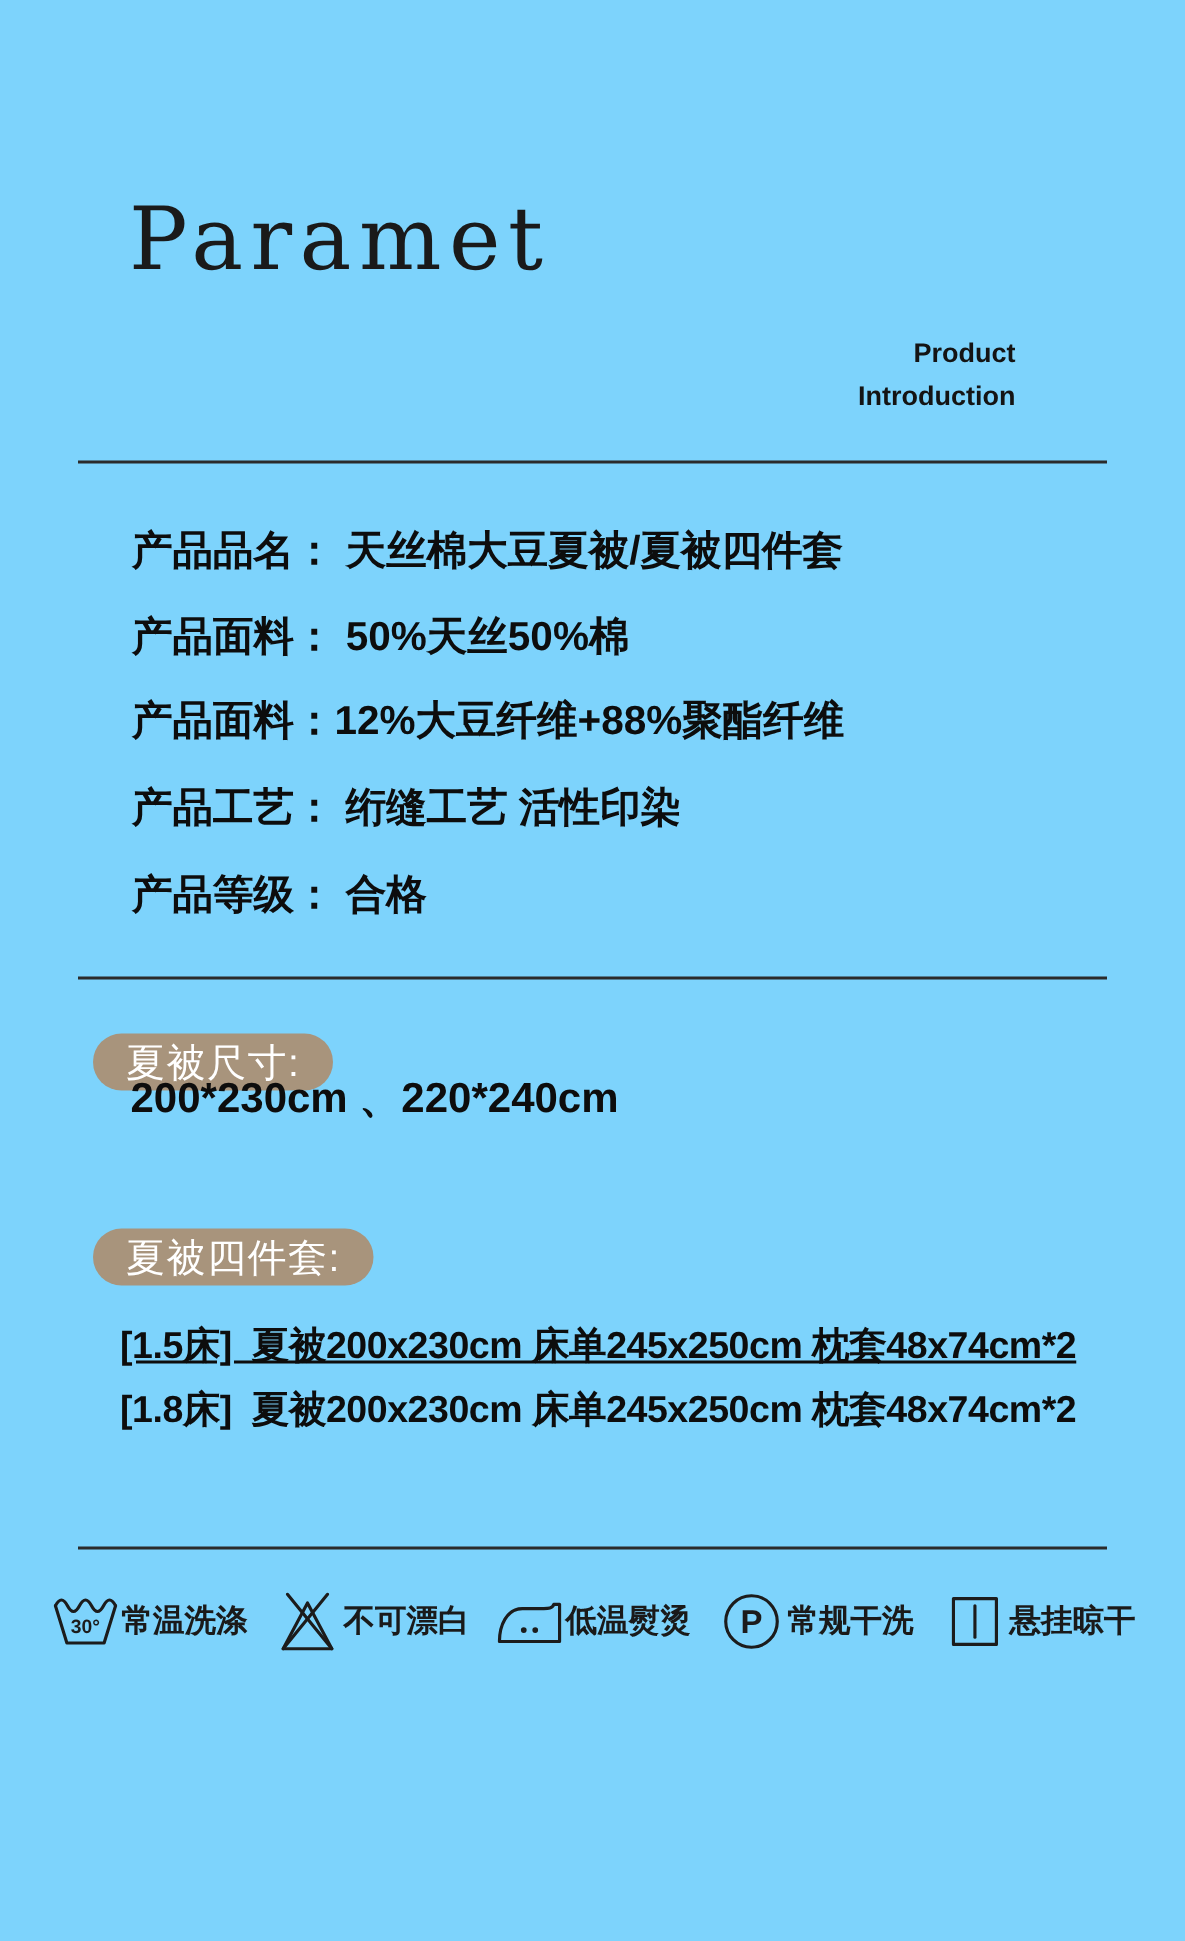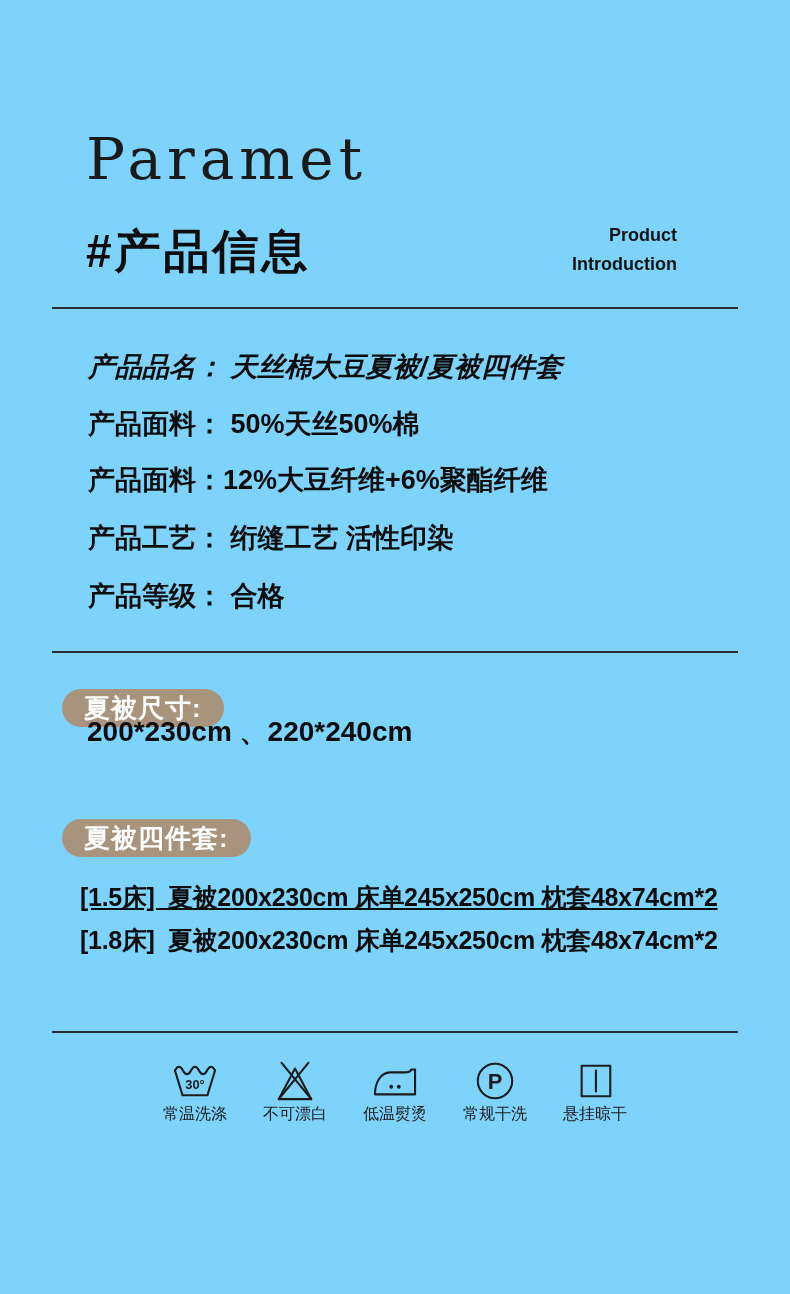--- a/index.html
+++ b/index.html
@@ -41,33 +41,33 @@
   .div-1{top:307px;}
   .div-2{top:651px;}
   .div-3{top:1031px;}
   .info-row{
     left:88px;
     font-size:27px;line-height:30px;
     font-weight:700;
     white-space:pre;
     color:#0d0d0d;
   }
-  .row-0{top:352px;font-style:italic;}
+  .row-0{top:352px;}
   .row-1{top:409px;}
   .row-2{top:465px;}
   .row-3{top:523px;}
   .row-4{top:581px;}
   .pill-badge{
     left:62px;
     height:38px;line-height:38px;
     padding:0 22px;
     background:#a8947c;
     border-radius:20px;
     color:#ffffff;
-    font-size:26px;font-weight:700;
+    font-size:26px;font-weight:400;
     letter-spacing:1px;
     white-space:pre;
   }
   .badge-size{top:689px;}
   .badge-set{top:819px;}
   .size-values{
     top:716px;left:87px;
     font-size:28px;line-height:32px;
     font-weight:700;
     white-space:pre;
@@ -85,52 +85,51 @@
   .set-1{top:925px;}
   .set-2{top:968px;}
   .care-row{
     top:1060px;left:0;width:790px;
     display:flex;
     justify-content:center;
     gap:16px;
   }
   .care-item{
     min-width:84px;
-    display:flex;flex-direction:column;align-items:center;
+    display:flex;align-items:center;
   }
   .care-item svg{display:block;}
   .care-icon-stroke{stroke:#1c1c1c;stroke-width:2.2;fill:none;stroke-linecap:round;stroke-linejoin:round;}
   .care-icon-fill{fill:#1c1c1c;stroke:none;}
   .care-label{
     margin-top:0;
-    font-size:16px;line-height:24px;
-    font-weight:400;
+    font-size:21px;line-height:24px;
+    font-weight:700;
     white-space:nowrap;
     color:#1a1a1a;
   }
 </style>
 </head>
 <body>
 
 <div class="page">
 
   <div class="abs brand-logo">Paramet</div>
 
-  <div class="abs section-header-title">#产品信息</div>
 
   <div class="abs section-header-sub">
     <div>Product</div>
     <div>Introduction</div>
   </div>
 
   <div class="abs divider div-1"></div>
 
   <div class="abs info-row row-0"><span>产品品名： </span><span>天丝棉大豆夏被/夏被四件套</span></div>
   <div class="abs info-row row-1"><span>产品面料： </span><span>50%天丝50%棉</span></div>
-  <div class="abs info-row row-2"><span>产品面料：</span><span>12%大豆纤维+6%聚酯纤维</span></div>
+  <div class="abs info-row row-2"><span>产品面料：</span><span>12%大豆纤维+88%聚酯纤维</span></div>
   <div class="abs info-row row-4"><span>产品等级： </span><span>合格</span></div>
   <div class="abs info-row row-3"><span>产品工艺： </span><span>绗缝工艺 活性印染</span></div>
 
   <div class="abs divider div-2"></div>
 
   <div class="abs pill-badge badge-size">夏被尺寸:</div>
   <div class="abs size-values">200*230cm 、220*240cm</div>
 
   <div class="abs pill-badge badge-set">夏被四件套:</div>
   <div class="abs set-item set-0">[1.5床]  夏被200x230cm 床单245x250cm 枕套48x74cm*2</div>

